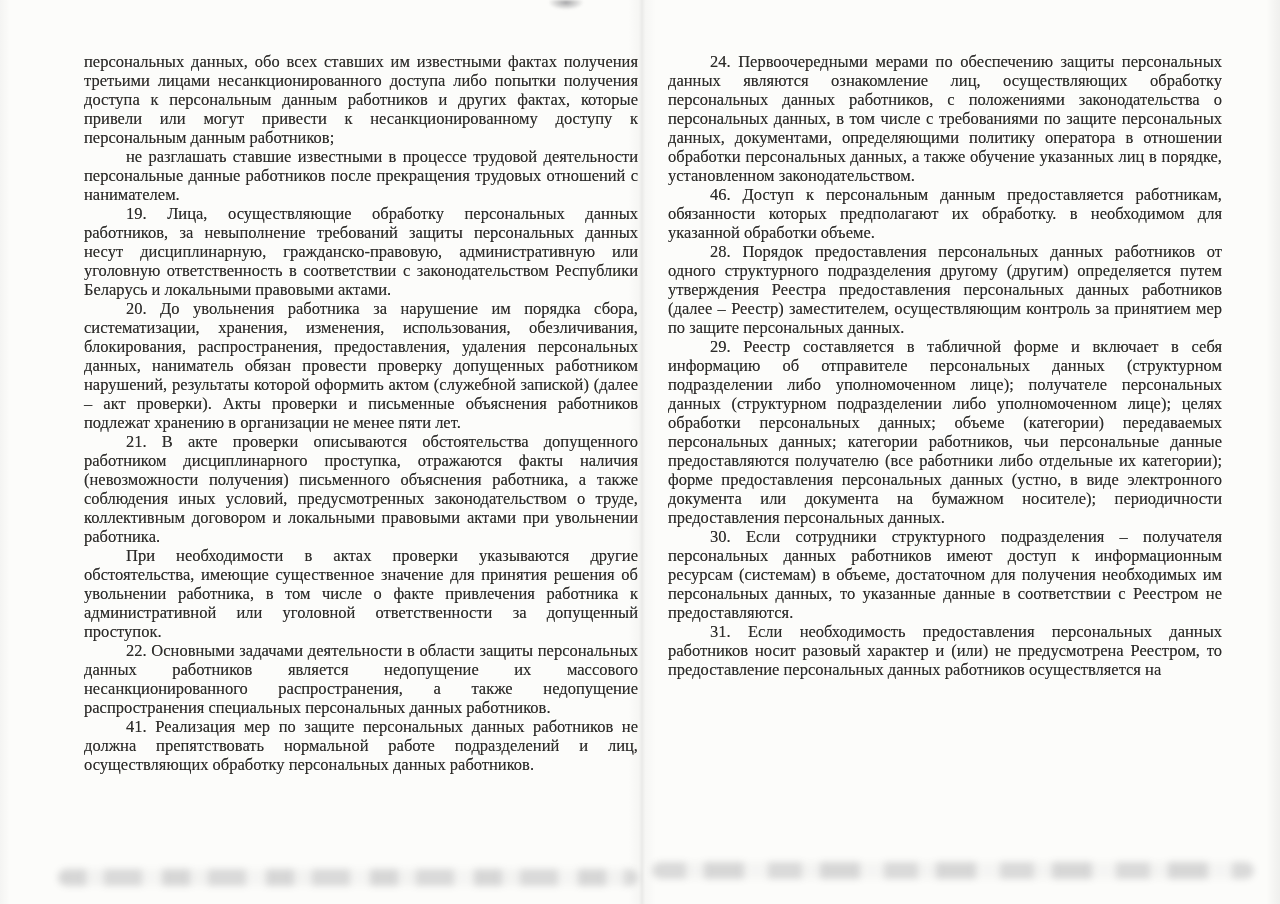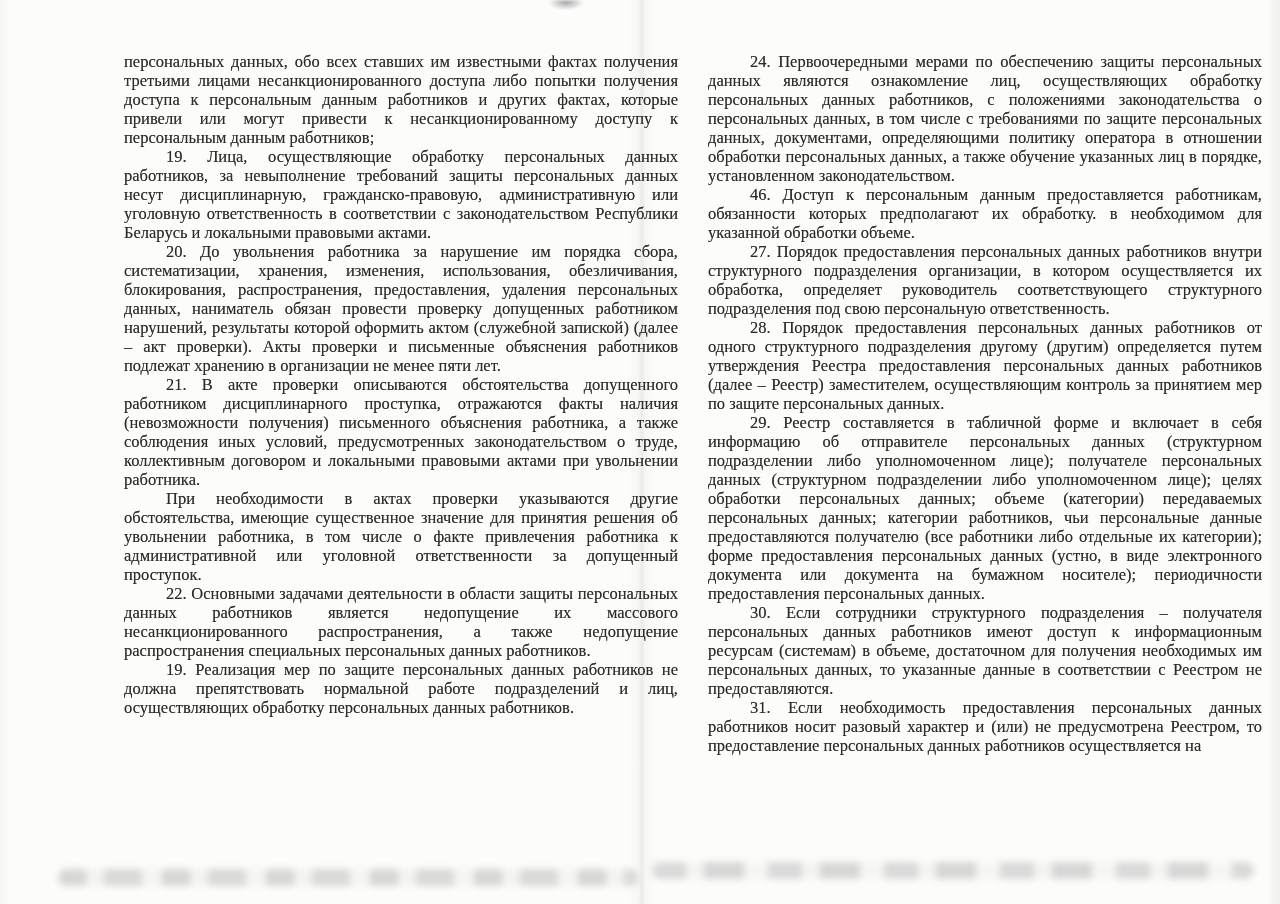--- a/index.html
+++ b/index.html
@@ -14,21 +14,20 @@
   .page {
     position: absolute;
     top: 52px;
     color: #2d2c2a;
     font-size: 16.5px;
     line-height: 19px;
     text-align: justify;
     text-align-last: left;
     hyphens: none;
     text-shadow: 0 0 0.5px rgba(45,44,42,0.55);
-    margin-left: 40px;
   }
   .page-left  { left: 84px;  width: 554px; }
   .page-right { left: 668px; width: 554px; }
   .page p { margin: 0; text-indent: 42px; }
   .page p.flush { text-indent: 0; }
   .page p.heading { margin-top: 19px; }
   .seam {
     position: absolute; left: 628px; top: 0; width: 28px; height: 904px;
     background: linear-gradient(90deg,
       rgba(0,0,0,0) 0%, rgba(0,0,0,0.025) 38%,
@@ -69,32 +68,32 @@
 
 <div class="canvas">
 
   <div class="seam"></div>
   <div class="edge-right"></div>
   <div class="edge-left"></div>
   <div class="smudge"></div>
 
   <div class="page page-left">
     <p class="flush">персональных данных, обо всех ставших им известными фактах получения третьими лицами несанкционированного доступа либо попытки получения доступа к персональным данным работников и других фактах, которые привели или могут привести к несанкционированному доступу к персональным данным работников;</p>
+    <p>не разглашать ставшие известными в процессе трудовой деятельности персональные данные работников после прекращения трудовых отношений с нанимателем.</p>
     <p>19. Лица, осуществляющие обработку персональных данных работников, за невыполнение требований защиты персональных данных несут дисциплинарную, гражданско-правовую, административную или уголовную ответственность в соответствии с законодательством Республики Беларусь и локальными правовыми актами.</p>
     <p>20. До увольнения работника за нарушение им порядка сбора, систематизации, хранения, изменения, использования, обезличивания, блокирования, распространения, предоставления, удаления персональных данных, наниматель обязан провести проверку допущенных работником нарушений, результаты которой оформить актом (служебной запиской) (далее – акт проверки). Акты проверки и письменные объяснения работников подлежат хранению в организации не менее пяти лет.</p>
     <p>21. В акте проверки описываются обстоятельства допущенного работником дисциплинарного проступка, отражаются факты наличия (невозможности получения) письменного объяснения работника, а также соблюдения иных условий, предусмотренных законодательством о труде, коллективным договором и локальными правовыми актами при увольнении работника.</p>
     <p>При необходимости в актах проверки указываются другие обстоятельства, имеющие существенное значение для принятия решения об увольнении работника, в том числе о факте привлечения работника к административной или уголовной ответственности за допущенный проступок.</p>
     <p>22. Основными задачами деятельности в области защиты персональных данных работников является недопущение их массового несанкционированного распространения, а также недопущение распространения специальных персональных данных работников.</p>
-    <p>19. Реализация мер по защите персональных данных работников не должна препятствовать нормальной работе подразделений и лиц, осуществляющих обработку персональных данных работников.</p>
+    <p>41. Реализация мер по защите персональных данных работников не должна препятствовать нормальной работе подразделений и лиц, осуществляющих обработку персональных данных работников.</p>
   </div>
 
   <div class="page page-right">
     <p>24. Первоочередными мерами по обеспечению защиты персональных данных являются ознакомление лиц, осуществляющих обработку персональных данных работников, с положениями законодательства о персональных данных, в том числе с требованиями по защите персональных данных, документами, определяющими политику оператора в отношении обработки персональных данных, а также обучение указанных лиц в порядке, установленном законодательством.</p>
     <p>46. Доступ к персональным данным предоставляется работникам, обязанности которых предполагают их обработку. в необходимом для указанной обработки объеме.</p>
-    <p>27. Порядок предоставления персональных данных работников внутри структурного подразделения организации, в котором осуществляется их обработка, определяет руководитель соответствующего структурного подразделения под свою персональную ответственность.</p>
     <p>28. Порядок предоставления персональных данных работников от одного структурного подразделения другому (другим) определяется путем утверждения Реестра предоставления персональных данных работников (далее – Реестр) заместителем, осуществляющим контроль за принятием мер по защите персональных данных.</p>
     <p>29. Реестр составляется в табличной форме и включает в себя информацию об отправителе персональных данных (структурном подразделении либо уполномоченном лице); получателе персональных данных (структурном подразделении либо уполномоченном лице); целях обработки персональных данных; объеме (категории) передаваемых персональных данных; категории работников, чьи персональные данные предоставляются получателю (все работники либо отдельные их категории); форме предоставления персональных данных (устно, в виде электронного документа или документа на бумажном носителе); периодичности предоставления персональных данных.</p>
     <p>30. Если сотрудники структурного подразделения – получателя персональных данных работников имеют доступ к информационным ресурсам (системам) в объеме, достаточном для получения необходимых им персональных данных, то указанные данные в соответствии с Реестром не предоставляются.</p>
     <p>31. Если необходимость предоставления персональных данных работников носит разовый характер и (или) не предусмотрена Реестром, то предоставление персональных данных работников осуществляется на</p>
   </div>
 
   <div class="showthrough st-left"></div>
   <div class="showthrough st-right"></div>
 
 </div>

